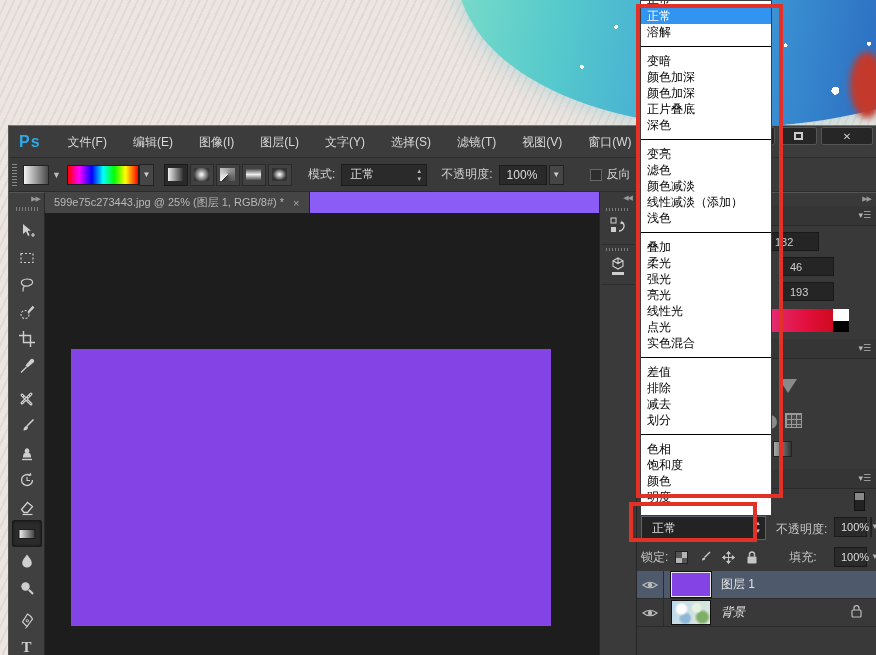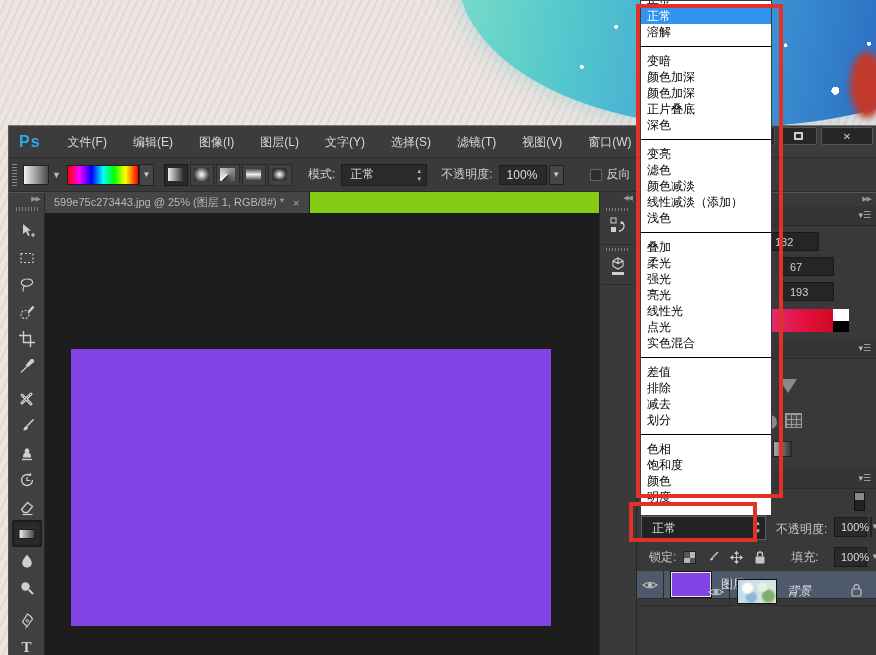--- a/index.html
+++ b/index.html
@@ -56,21 +56,21 @@
   .gt-ref { width:15px; height:13px; background:linear-gradient(#333,#eee 50%,#333); }
   .gt-dia { width:15px; height:13px; background:radial-gradient(closest-side,#eee 10%,#333 90%); transform:none; }
   .opt-label { padding:0 6px 0 14px; }
   .mode-combo { width:86px; height:22px; background:#2a2a2a; border:1px solid #1c1c1c; display:flex; align-items:center; color:#ddd; padding-left:8px; position:relative; }
   .updown { position:absolute; right:4px; top:2px; display:flex; flex-direction:column; font-size:6px; line-height:8px; color:#bbb; }
   .val-field { width:48px; height:20px; background:#2a2a2a; border:1px solid #1c1c1c; color:#ddd; display:flex; align-items:center; padding-left:7px; }
   .mini-btn { width:15px; height:20px; background:#464646; border:1px solid #222; color:#ccc; font-size:8px; display:flex; align-items:center; justify-content:center; margin-left:2px; }
   .chkbox { width:12px; height:12px; background:#2e2e2e; border:1px solid #666; margin:0 5px 0 26px; }
 
   
-  .tabbar { position:absolute; left:36px; top:66px; width:554px; height:21px; background:#84cc16; }
+  .tabbar { position:absolute; left:36px; top:66px; width:554px; height:21px; background:#8b5cf6; }
   .doc-tab { position:absolute; left:0; top:0; height:21px; background:#454545; border-right:1px solid #222; color:#b9b9b9; font-size:11px; display:flex; align-items:center; padding:0 9px; }
   .tabx { margin-left:9px; color:#aaa; font-size:11px; }
 
   
   .toolbar { position:absolute; left:0; top:66px; width:36px; height:464px; background:#404040; border-right:1px solid #292929; border-top:1px solid #555; }
   .tb-head { height:12px; text-align:right; color:#999; font-size:7px; padding:2px 4px 0 0; letter-spacing:-1px; }
   .tb-grip { width:22px; height:4px; margin:2px auto 6px; background:repeating-linear-gradient(90deg,#7e7e7e 0 1px,transparent 1px 3px); }
   .tool { width:30px; height:27px; margin:0 auto; display:flex; align-items:center; justify-content:center; border-radius:2px; }
   .tool.sel { background:#2b2b2b; border:1px solid #1a1a1a; box-shadow:inset 0 0 3px #111; }
   .tool svg { display:block; }
@@ -349,21 +349,21 @@
     </div>
   </div>
 
   <div class="rightcol">
     <div class="rc-head">▶▶</div>
 
     <div class="panel-head">
       <span class="pmenu">▾☰</span>
     </div>
     <div class="rgb-field" style="left:130px; top:39px;">132</div>
-    <div class="rgb-field" style="left:145px; top:64px;">67</div>
+    <div class="rgb-field" style="left:145px; top:64px;">46</div>
     <div class="rgb-field" style="left:145px; top:89px;">193</div>
     <div class="ramp"></div>
     <div class="ramp-w"></div>
     <div class="ramp-b"></div>
 
     <div class="panel-head" style="position:absolute; left:0; top:146px; width:240px;">
       <span class="pmenu">▾☰</span>
     </div>
     <div class="adj-tri"></div>
     <div class="adj-half"></div>
@@ -385,55 +385,55 @@
           <span>▲</span>
           <span>▼</span>
         </span>
     </div>
     <span class="lp-label" style="left:139px; top:328px;">不透明度:</span>
     <div class="lp-field" style="left:197px; top:324px; width:33px;">100%</div>
     <span class="mini-btn" style="position:absolute; left:231px; top:324px; width:0;"></span>
     <span class="pmenu" style="position:absolute; right:-2px; top:329px; font-size:8px;">▼</span>
 
     <div class="lock-row">
-      <span style="margin-left:12px;">锁定:</span>
+      <span style="margin-left:4px;">锁定:</span>
       <span class="checker"></span>
       <span class="lk-ico">
           <svg width="15" height="15">
             <path d="M13 2 L7.5 7.5" stroke="#c6c6c6" stroke-width="1.4"></path>
             <path d="M7.5 7.5 C6 7.5 5 8.5 5 10.5 C7 10.5 8.2 9.5 8.2 8.2 Z" fill="#c6c6c6"></path>
           </svg>
         </span>
       <span class="lk-ico">
           <svg width="15" height="15">
             <path d="M7.5 1.5 v12 M1.5 7.5 h12 M7.5 1.5 l-1.8 2.2 h3.6 Z M7.5 13.5 l-1.8 -2.2 h3.6 Z M1.5 7.5 l2.2 -1.8 v3.6 Z M13.5 7.5 l-2.2 -1.8 v3.6 Z" stroke="#c6c6c6" fill="#c6c6c6" stroke-width="1"></path>
           </svg>
         </span>
       <span class="lk-ico">
           <svg width="14" height="15">
             <rect x="2.5" y="6.5" width="9" height="7" rx="1" fill="#c6c6c6"></rect>
             <path d="M4.5 6.5 V4.5 a2.5 2.5 0 0 1 5 0 v2" fill="none" stroke="#c6c6c6" stroke-width="1.4"></path>
           </svg>
         </span>
-      <span style="margin-left:24px;">填充:</span>
+      <span style="margin-left:30px;">填充:</span>
     </div>
     <div class="lp-field" style="left:197px; top:354px; width:33px;">100%</div>
     <span class="pmenu" style="position:absolute; right:-2px; top:359px; font-size:8px;">▼</span>
 
     <div class="layer-row sel" style="top:378px;">
       <span class="eye-cell">
         <svg class="eye-svg" width="16" height="12">
             <path d="M1 6 Q8 0.5 15 6 Q8 11.5 1 6 Z" fill="none" stroke="#bdbdbd" stroke-width="1.2"></path>
             <circle cx="8" cy="6" r="2.2" fill="#bdbdbd"></circle>
           </svg>
       </span>
       <span class="thumb"></span>
       <span class="lname">图层 1</span>
     </div>
-    <div class="layer-row" style="top:385px;justify-content:center;">
+    <div class="layer-row" style="top:406px;">
       <span class="eye-cell">
         <svg class="eye-svg" width="16" height="12">
             <path d="M1 6 Q8 0.5 15 6 Q8 11.5 1 6 Z" fill="none" stroke="#bdbdbd" stroke-width="1.2"></path>
             <circle cx="8" cy="6" r="2.2" fill="#bdbdbd"></circle>
           </svg>
       </span>
       <span class="thumb bg"></span>
       <span class="lname it">背景</span>
       <span class="row-lock"><svg width="13" height="14">
             <rect x="2" y="6" width="9" height="7" rx="1" fill="none" stroke="#bdbdbd" stroke-width="1.2"></rect>

